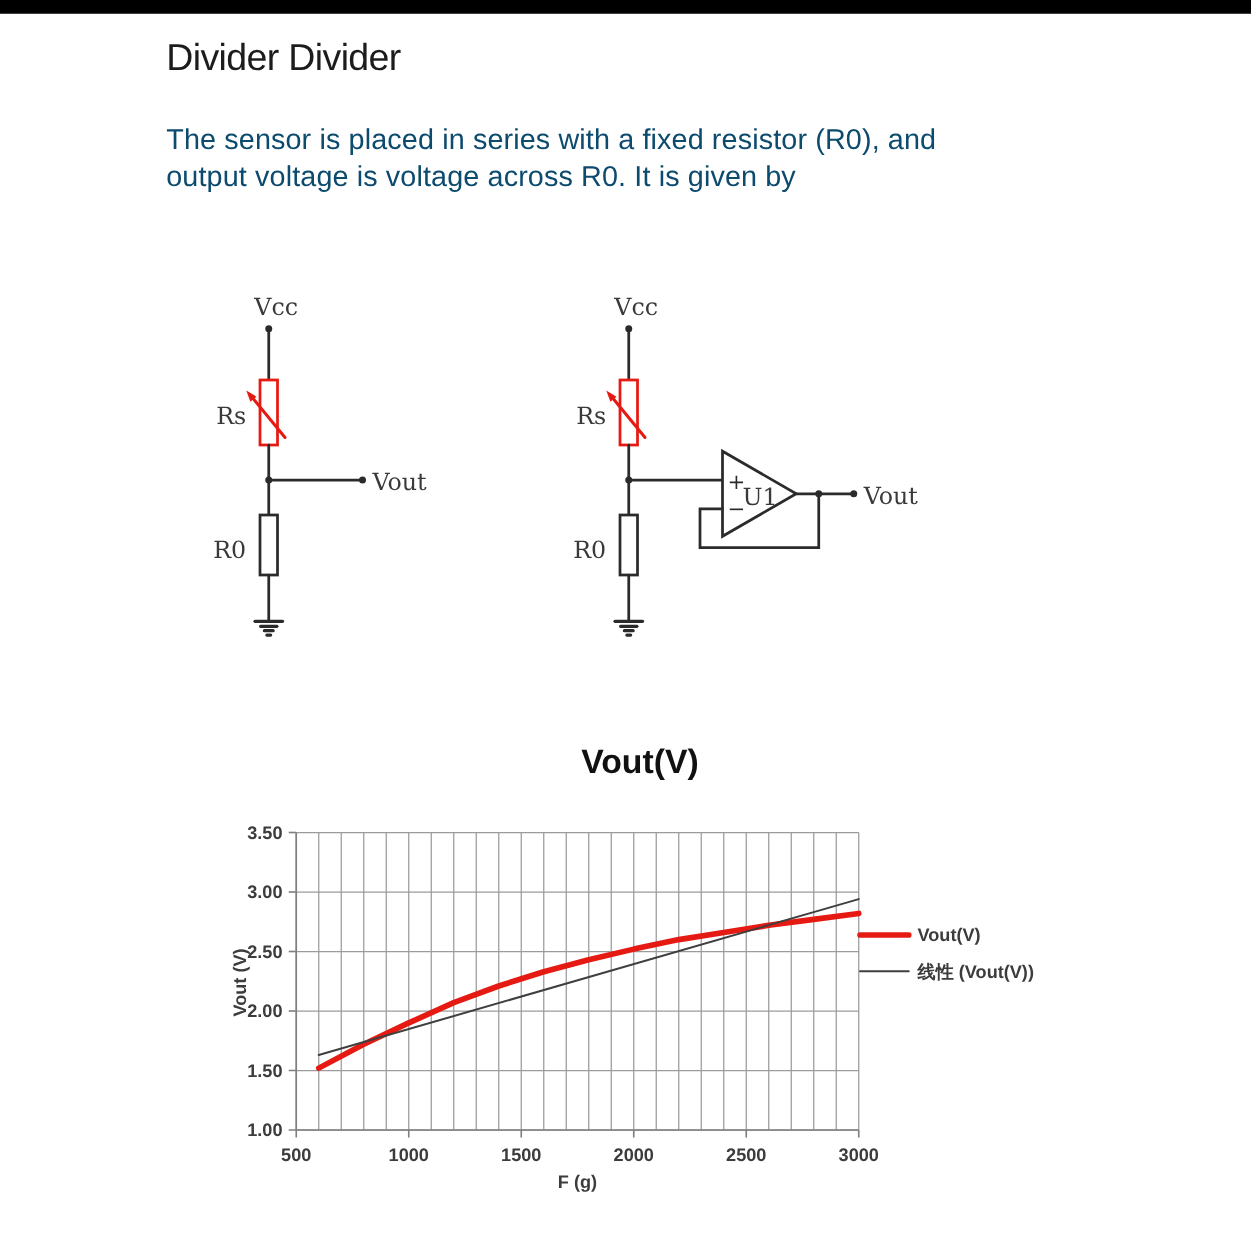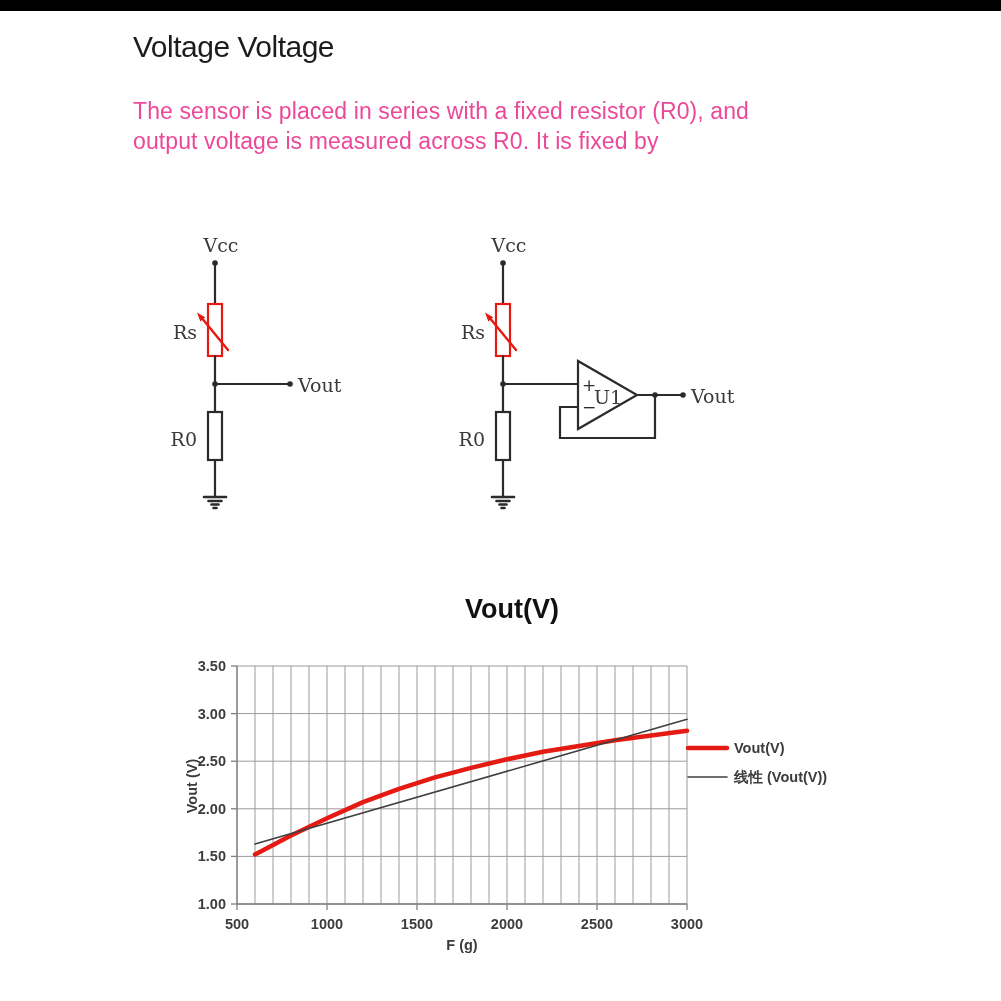--- a/index.html
+++ b/index.html
@@ -2,34 +2,34 @@
 <html><head>
 <meta charset="utf-8">
 <style>
   html,body{margin:0;padding:0;background:#fff;}
   .page{position:relative;width:1001px;height:1001px;background:#ffffff;overflow:hidden;
         font-family:"Liberation Sans",sans-serif;}
   .top-bar{position:absolute;left:0;top:0;width:1001px;height:11px;background:#000;}
   .title{position:absolute;left:133px;top:30px;margin:0;font-size:30px;font-weight:400;
          color:#1c1c1c;letter-spacing:-0.5px;font-family:"Liberation Sans",sans-serif;}
   .body-text{position:absolute;left:133px;top:96px;margin:0;font-size:23px;line-height:30px;
-         color:#ec4899;letter-spacing:0.1px;}
+         color:#0c4a6e;letter-spacing:0.1px;}
   svg{position:absolute;left:0;top:0;}
   .circ-label{font-family:"DejaVu Serif",serif;fill:#3a3a3a;font-size:19px;}
   .circ-small{font-family:"DejaVu Serif",serif;fill:#2b2b2b;font-size:17px;}
 </style>
 </head>
 <body>
 
 <div class="page">
   <div class="top-bar"></div>
 
-  <h1 class="title">Voltage Voltage</h1>
+  <h1 class="title">Divider Divider</h1>
 
-  <p class="body-text"><span>The sensor is placed in series with a fixed resistor (R0), and</span><br><span>output voltage is measured across R0. It is fixed by</span><br></p>
+  <p class="body-text"><span>The sensor is placed in series with a fixed resistor (R0), and</span><br><span>output voltage is voltage across R0. It is given by</span><br></p>
 
   <svg width="1001" height="1001" viewBox="0 0 1001 1001">
 
     <g stroke-linecap="round">
       <text class="circ-label" x="221" y="252" text-anchor="middle">Vcc</text>
       <circle cx="215" cy="263" r="2.8" fill="#2b2b2b"></circle>
       <line x1="215" y1="265" x2="215" y2="304" stroke="#2b2b2b" stroke-width="2.2"></line>
       <g>
         <rect x="208" y="304" width="14" height="52" fill="#ffffff" stroke="#e51a12" stroke-width="2.2"></rect>
         <line x1="228" y1="350" x2="201" y2="317" stroke="#e51a12" stroke-width="2.4"></line>

